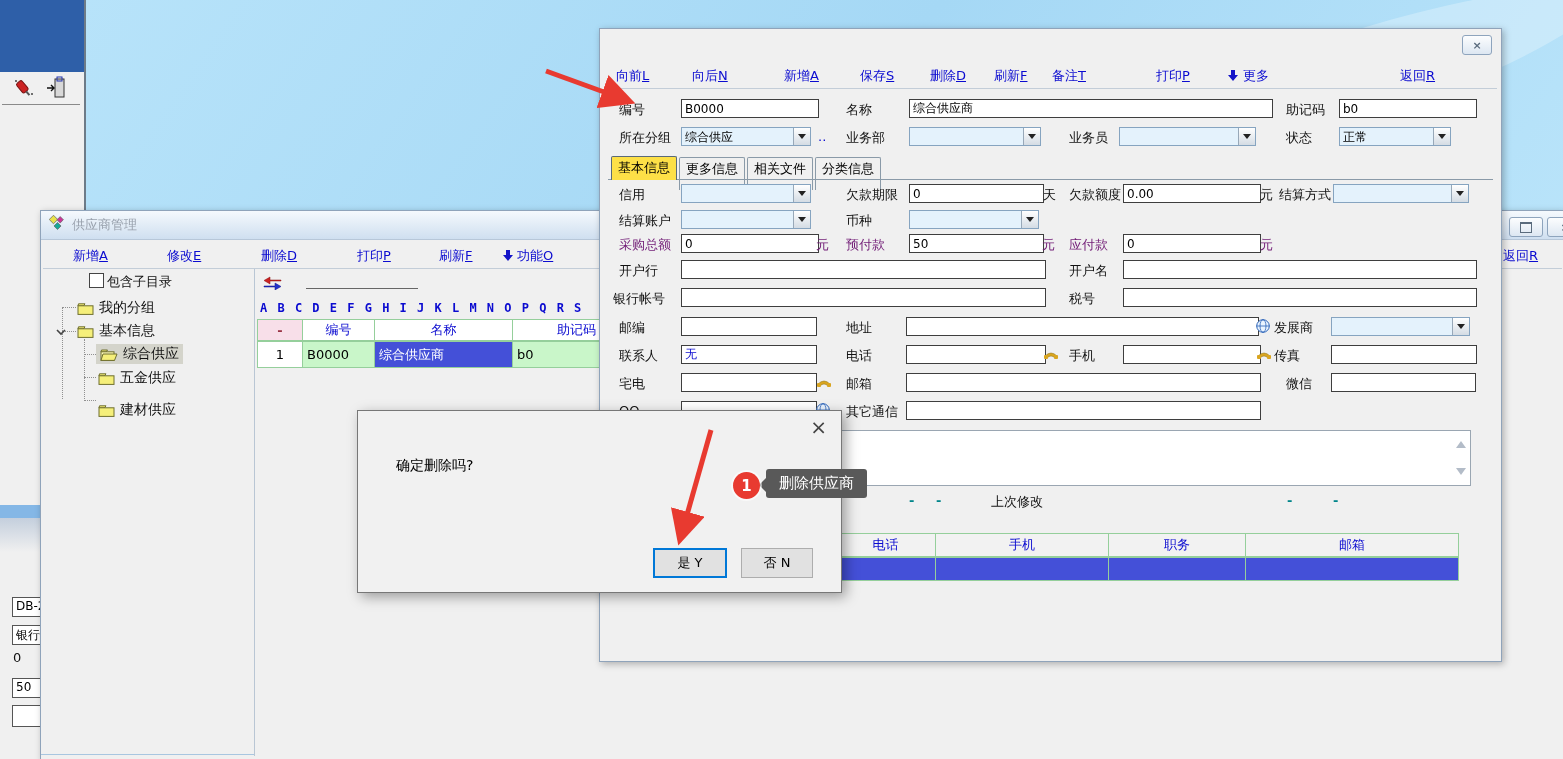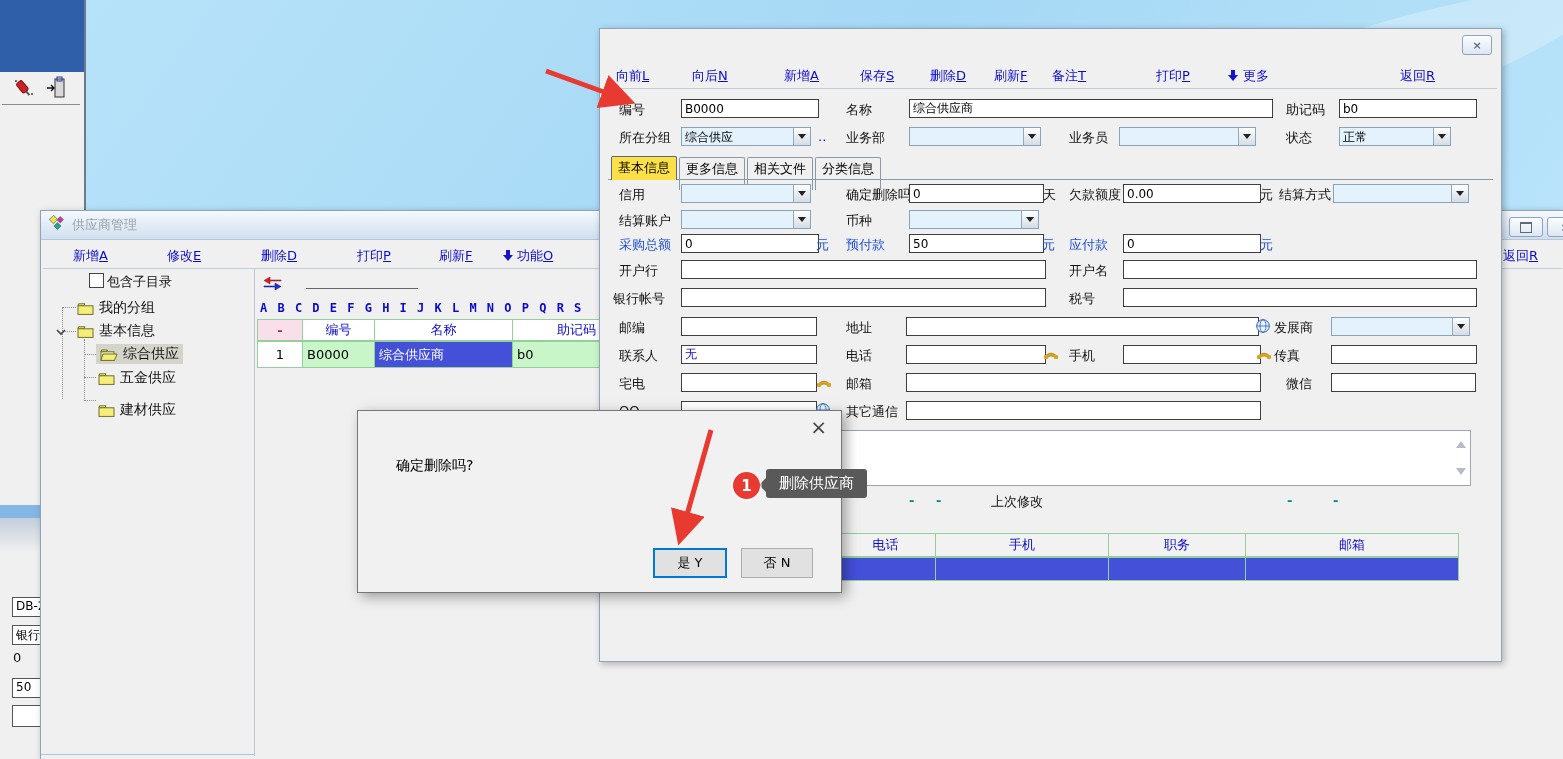--- a/index.html
+++ b/index.html
@@ -11,21 +11,21 @@
   .swoosh2{position:absolute;left:1430px;top:270px;width:260px;height:150px;background:rgba(70,120,185,.18);transform:rotate(-35deg);border-radius:40%}
   
   .win{position:absolute;background:#f0f0f0;border:1px solid #8fa3ba;box-shadow:2px 2px 7px rgba(0,0,0,.28)}
   .tbar{position:absolute;left:0;top:0;right:0;height:28px;background:linear-gradient(#f5f9fd,#cfdff0);border-bottom:1px solid #b7c7d9;display:flex;align-items:center;padding:0 8px;gap:7px}
   .tbar .t{font-size:13px;color:#99a1ad}
   .winbtn{position:absolute;top:6px;height:18px;border:1px solid #8ea4bd;border-radius:3px;background:linear-gradient(#fcfdfe,#dde7f2);display:flex;align-items:center;justify-content:center;font-size:11px;font-weight:bold;color:#5a6b7d;cursor:pointer}
   .tb{position:absolute;font-size:13px;color:#0b0bd0;white-space:nowrap;cursor:pointer}
   .tb .k{text-decoration:underline}
   .sep{position:absolute;height:1px;background:#c3cdd8}
   .lbl{position:absolute;font-size:13px;color:#111;white-space:nowrap}
-  .lbl.olive{color:#1d4ed8}
+  .lbl.olive{color:#701a75}
   .lbl.teal{color:#00858a;font-weight:bold}
   .inp{position:absolute;height:17px;border:1px solid #3e3e3e;background:#fff;font-size:12px;padding:0 3px;font-family:inherit;box-sizing:content-box}
   .inp.blue{color:#0b0bd0}
   .combo{position:absolute;height:19px;border:1px solid #86a4c0;background:#e4f2fc;display:flex;box-sizing:border-box;cursor:pointer}
   .combo .cv{flex:1;font-size:12px;padding:1px 3px;color:#000;overflow:hidden;white-space:nowrap}
   .combo .cb{width:16px;border-left:1px solid #98a8b8;background:linear-gradient(#ffffff,#d4dce4);display:flex;align-items:center;justify-content:center}
   .combo .cb i{width:0;height:0;border:4px solid transparent;border-top:5px solid #222;margin-top:4px}
   .tab{position:absolute;height:33px;line-height:21px;text-align:center;font-size:13px;color:#000;background:#f0f0f0;border:1px solid #8a9aa8;border-bottom:none;border-radius:2px 2px 0 0;cursor:pointer;box-sizing:border-box}
   .tab.on{background:#fde047;height:24px;z-index:2;border-color:#5a6a78}
   .memo{position:absolute;background:#fff;border:1px solid #9aa6b2}
@@ -264,21 +264,21 @@
     <div class="tab" style="left:215px;top:128px;width:66px">分类信息</div>
     <div class="abs" style="left:8px;top:150px;width:885px;height:1px;background:#8a9aa8"></div>
 
     <span class="lbl" style="left:19px;top:157px">信用</span>
     <div class="combo" style="left:81px;top:155px;width:130px">
         <span class="cv"></span>
         <span class="cb">
           <i></i>
         </span>
       </div>
-    <span class="lbl" style="left:246px;top:157px">确定删除吗</span>
+    <span class="lbl" style="left:246px;top:157px">欠款期限</span>
     <input class="inp" style="left: 309px; top: 155px; width: 127px;" value="0">
     <span class="lbl" style="left:443px;top:157px">天</span>
     <span class="lbl" style="left:469px;top:157px">欠款额度</span>
     <input class="inp" style="left: 523px; top: 155px; width: 130px;" value="0.00">
     <span class="lbl" style="left:660px;top:157px">元</span>
     <span class="lbl" style="left:679px;top:157px">结算方式</span>
     <div class="combo" style="left:733px;top:155px;width:136px">
         <span class="cv"></span>
         <span class="cb">
           <i></i>

